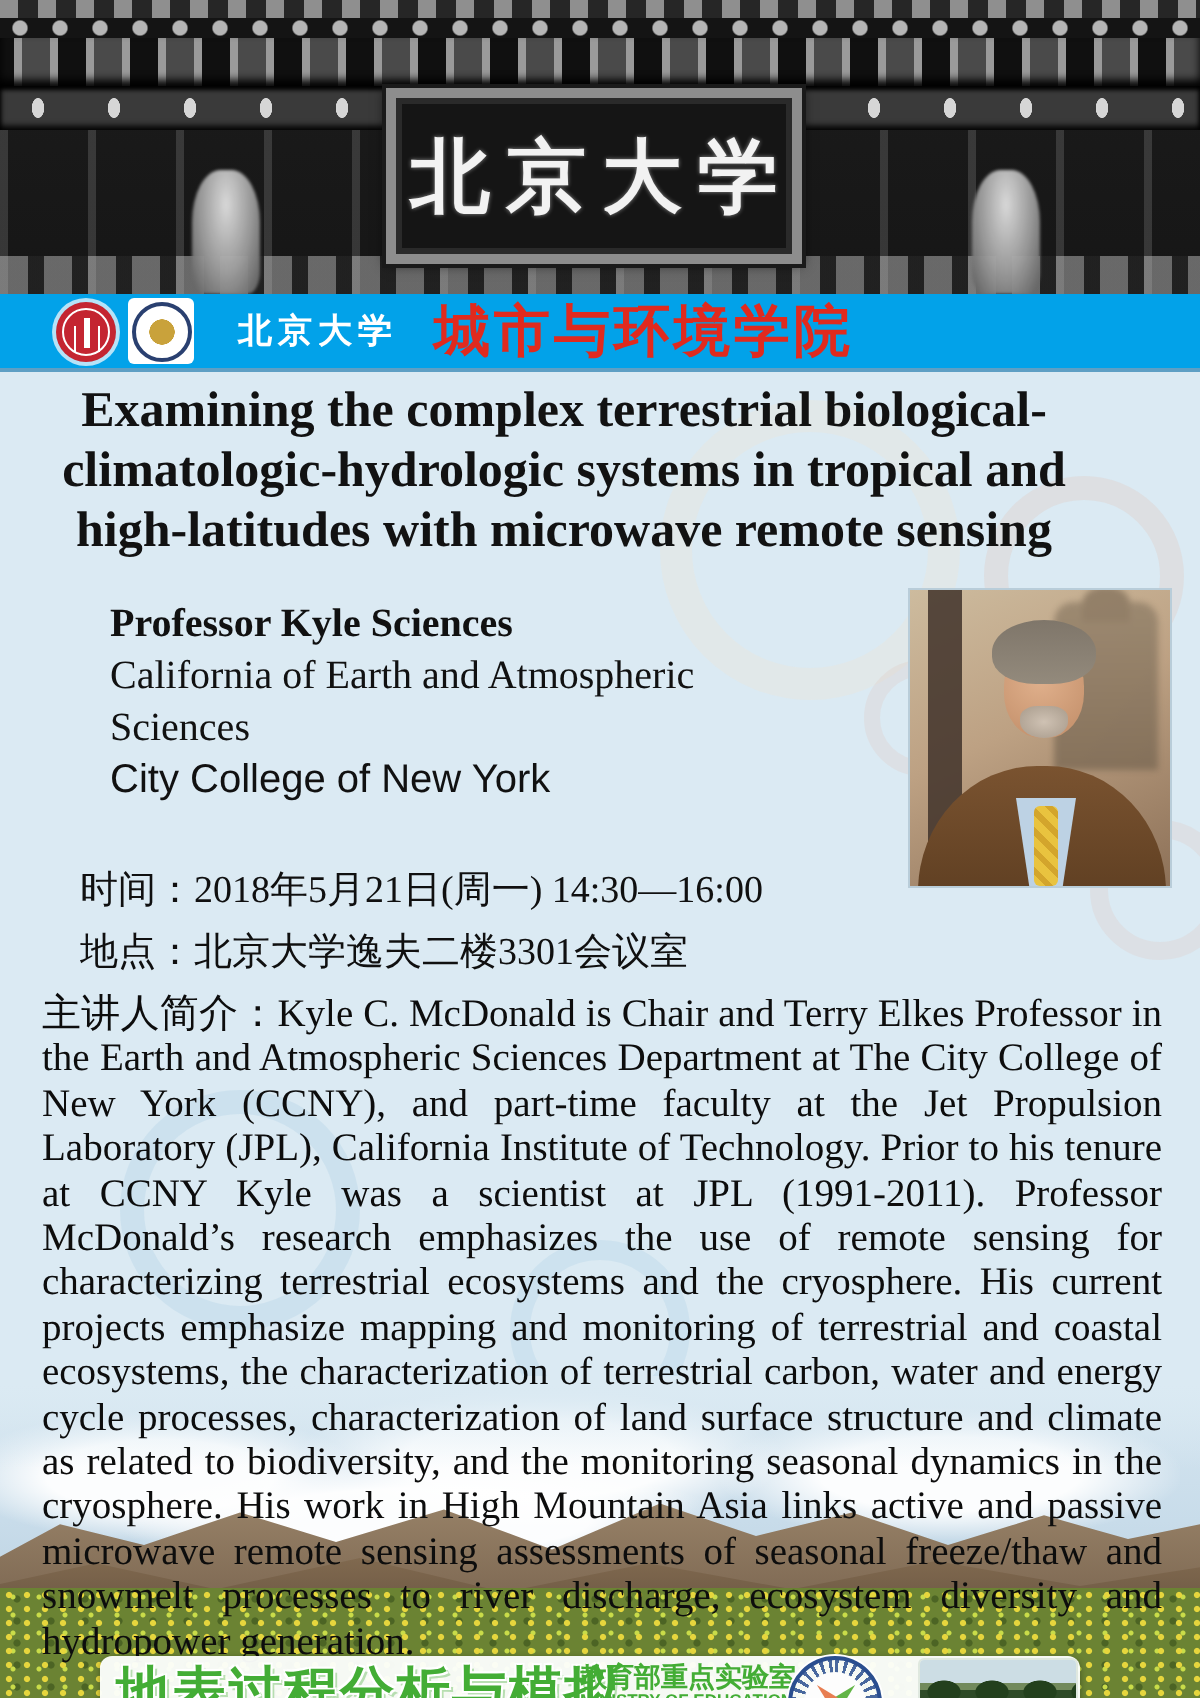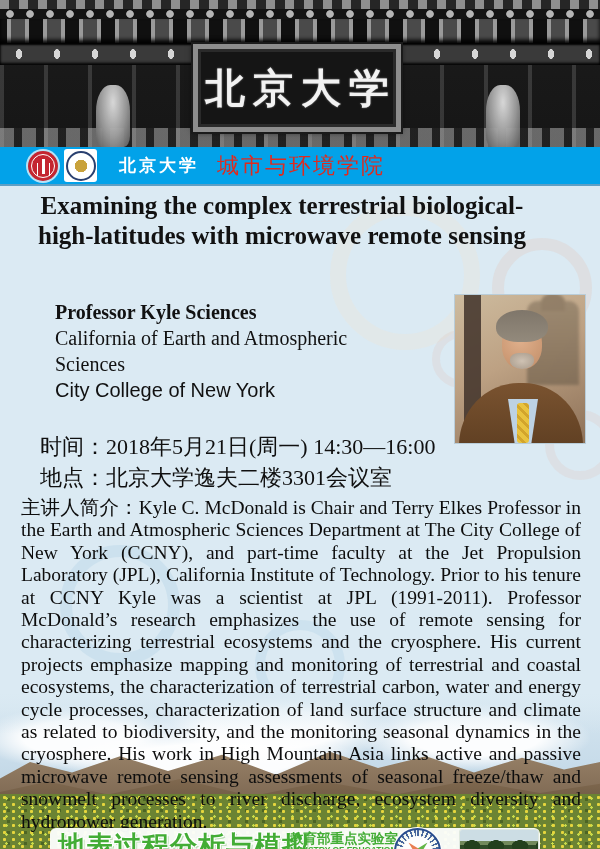--- a/index.html
+++ b/index.html
@@ -49,21 +49,21 @@
     box-shadow:0 0 0 2px rgba(214,238,250,.85); flex:0 0 auto; }
   .pku-seal-icon::before { content:""; position:absolute; inset:3px; border:1.5px solid #fff; border-radius:50%; }
   .pku-seal-icon::after { content:""; position:absolute; left:13.5px; top:8px; width:3px; height:15px;
     background:#fff; box-shadow:-6px 3px 0 -1px #fff, 6px 3px 0 -1px #fff; }
   .college-seal-icon { width:33px; height:33px; background:#fff; border-radius:3px; margin-left:6px;
     display:flex; align-items:center; justify-content:center; flex:0 0 auto; }
   .college-seal-icon::before { content:""; width:26px; height:26px; border-radius:50%;
     border:2px solid #2a4070; background:radial-gradient(circle,#c9a23b 0 34%,#fff 35%); }
   .university-name { color:#fff; font-weight:bold; font-size:17px; letter-spacing:3px;
     margin-left:22px; font-family:"Liberation Sans",sans-serif; }
-  .college-name { color:#e02a1e; font-weight:normal; font-size:22px; letter-spacing:2px;
+  .college-name { color:#e02a1e; font-weight:bold; font-size:28px; letter-spacing:2px;
     margin-left:18px; font-family:"Liberation Sans",sans-serif; }
 
   
   .watermark { position:absolute; border-radius:50%; pointer-events:none; }
   .wm1 { left:492px; top:238px; width:100px; height:100px; border:12px solid rgba(226,198,190,.30); }
   .wm2 { left:432px; top:330px; width:58px; height:58px; border:8px solid rgba(226,198,190,.26); }
   .wm3 { left:545px; top:410px; width:70px; height:70px; border:9px solid rgba(226,198,190,.26); }
   .wm4 { left:60px;  top:545px; width:120px; height:120px; border:12px solid rgba(186,214,233,.45); }
   .wm5 { left:255px; top:620px; width:90px; height:90px; border:10px solid rgba(186,214,233,.40); }
   .wm6 { left:330px; top:200px; width:150px; height:150px; border:16px solid rgba(238,228,214,.35); }
@@ -93,21 +93,21 @@
   .photo-tie { position:absolute; left:62px; bottom:0; width:12px; height:40px;
     background:repeating-linear-gradient(45deg,#e9c33f 0 4px,#d3a52c 4px 7px); border-radius:3px; }
   .photo-head { position:absolute; left:47px; top:26px; width:40px; height:48px; border-radius:46%;
     background:radial-gradient(circle at 45% 40%,#e0b08c,#c89570 75%); }
   .photo-hair { position:absolute; left:41px; top:15px; width:52px; height:32px;
     background:linear-gradient(#7f766a,#938a7c); border-radius:50% 50% 42% 42%; }
   .photo-beard { position:absolute; left:55px; top:58px; width:24px; height:16px;
     background:radial-gradient(#cfc6ba,#a39a8d); border-radius:40% 40% 55% 55%; opacity:.9; }
 
   
-  .detail-row { position:absolute; left:40px; font-size:22px; color:#101010; white-space:nowrap; }
+  .detail-row { position:absolute; left:40px; font-size:19px; color:#101010; white-space:nowrap; }
   .time-row { top:432px; } .location-row { top:463px; }
 
   
   .bio-paragraph { position:absolute; left:21px; top:497px; width:560px;
     font-size:19.5px; line-height:22.4px; color:#0d0d0d; text-align:justify; z-index:2; }
 
   
   .bottom-scene { position:absolute; left:0; top:688px; width:600px; height:161px; overflow:hidden; z-index:1; }
   .scene-sky { position:absolute; inset:0; background:linear-gradient(#d7e7f1 0%,#c8dcea 45%,#bdd3e2 70%); }
   .cloud { position:absolute; background:radial-gradient(ellipse,rgba(255,255,255,.95) 0 40%,rgba(255,255,255,0) 72%); }
@@ -187,20 +187,21 @@
 
   <div class="watermark wm6"></div>
   <div class="watermark wm1"></div>
   <div class="watermark wm2"></div>
   <div class="watermark wm3"></div>
   <div class="watermark wm4"></div>
   <div class="watermark wm5"></div>
 
   <div class="seminar-title">
     <div>Examining the complex terrestrial biological-</div>
+    <div>climatologic-hydrologic systems in tropical and</div>
     <div>high-latitudes with microwave remote sensing</div>
   </div>
 
   <div class="speaker-block">
     <div class="speaker-name">Professor Kyle Sciences</div>
     <div class="speaker-department">California of Earth and Atmospheric Sciences</div>
     <div class="speaker-institution">City College of New York</div>
   </div>
 
   <div class="speaker-photo">

